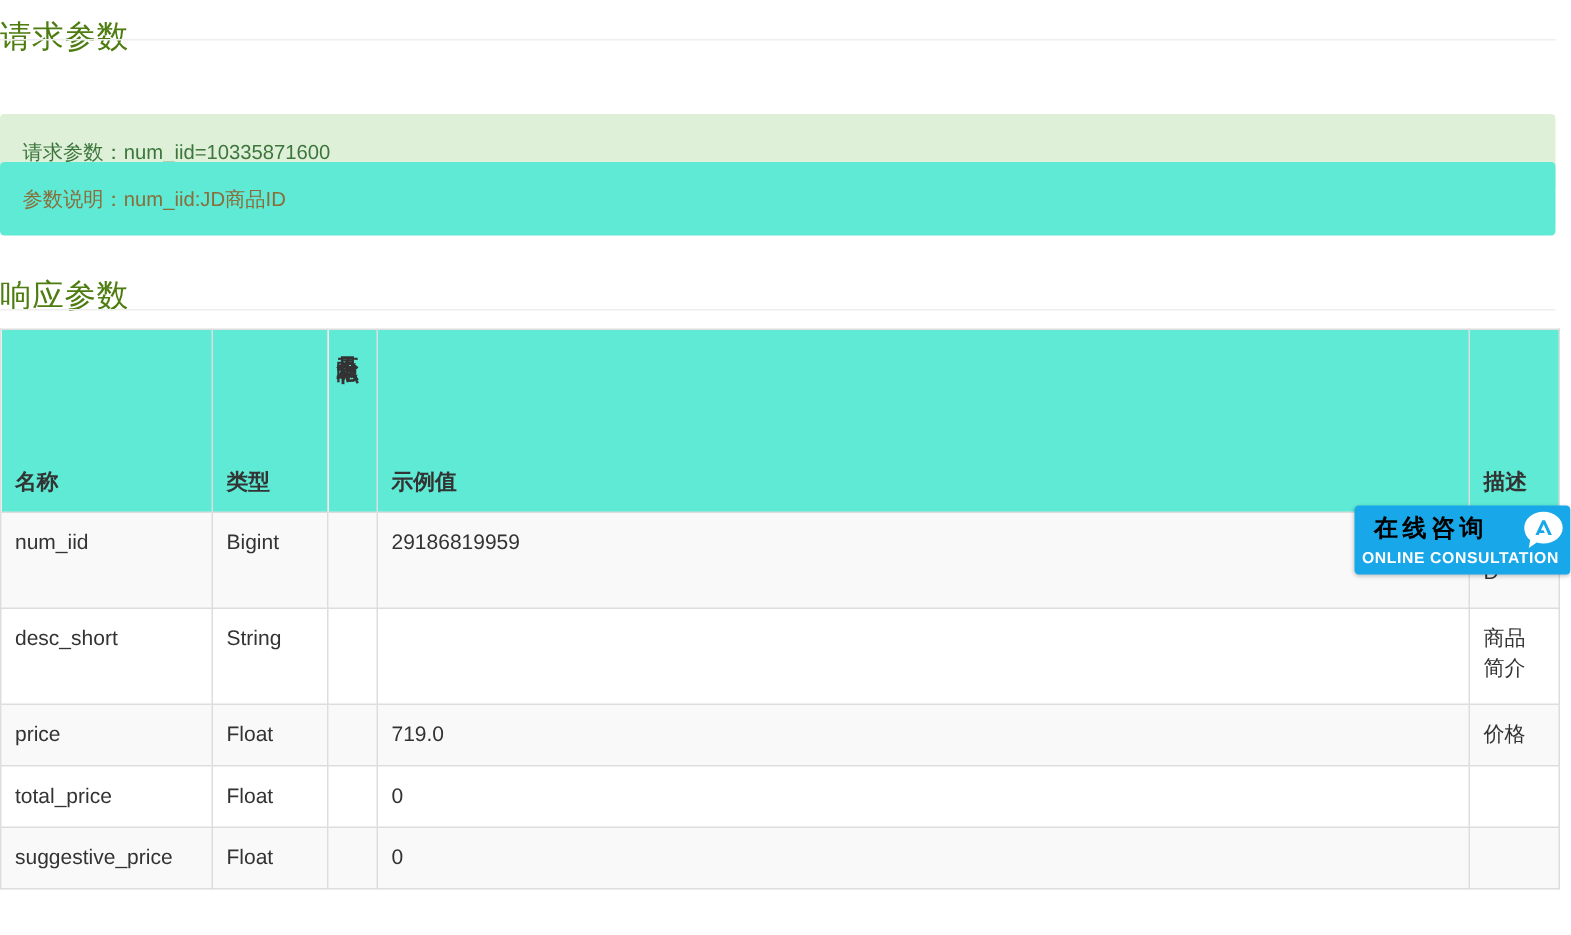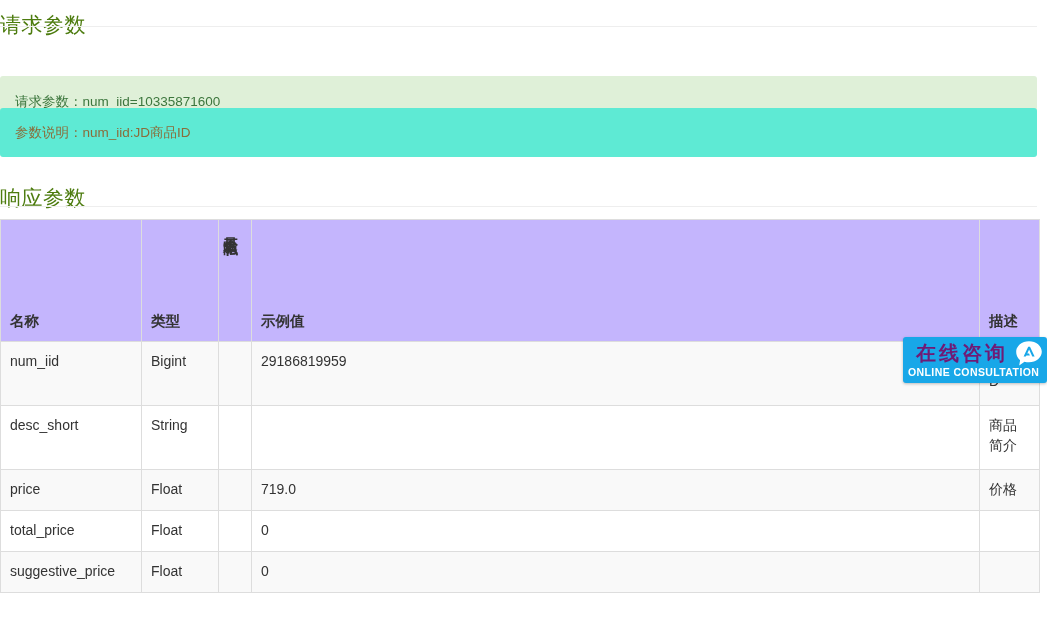--- a/index.html
+++ b/index.html
@@ -97,21 +97,21 @@
     color: #333333;
     font-weight: normal;
     overflow: hidden;
   }
   table.params thead th {
     height: 103px;
     vertical-align: bottom;
     font-weight: bold;
     font-size: 14.5px;
     border-bottom: 1px solid #dddddd;
-    background: #c4b5fd;
+    background: #5eead4;
     padding-bottom: 10px;
   }
   table.params thead th.privacy-head {
     writing-mode: vertical-rl;
     text-orientation: upright;
     letter-spacing: 1px;
     padding: 6px 4px 10px 4px;
     line-height: 1;
     vertical-align: bottom;
   }
@@ -150,23 +150,23 @@
     background: #18a7e8;
     border-radius: 3px;
     box-shadow: 0 1px 3px rgba(0,0,0,0.25);
     cursor: pointer;
     overflow: hidden;
   }
   .consult-badge .cn {
     position: absolute;
     left: 13px;
     top: 4px;
-    font-size: 20px;
+    font-size: 16px;
     font-weight: bold;
-    color: #701a75;
+    color: #000000;
     letter-spacing: 3px;
     line-height: 24px;
     white-space: nowrap;
   }
   .consult-badge .en {
     position: absolute;
     left: 5px;
     top: 29px;
     font-size: 10.5px;
     font-weight: bold;

